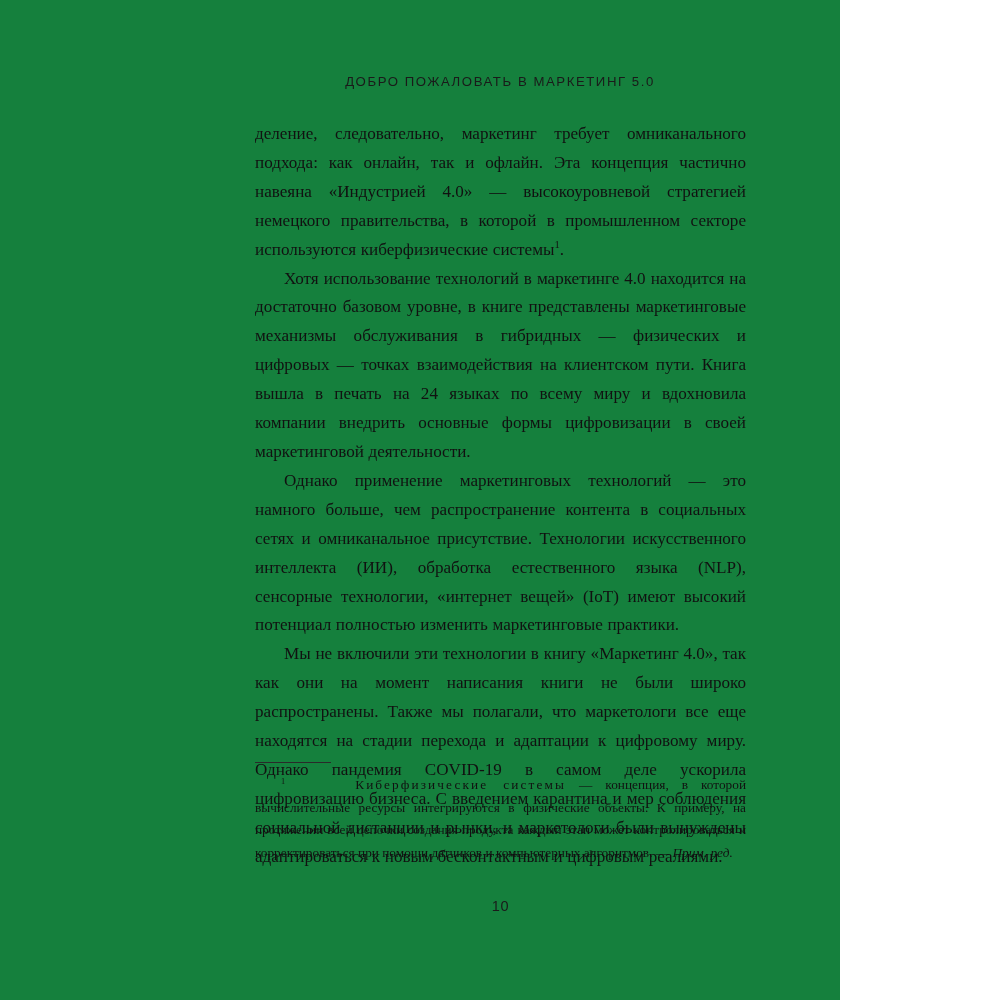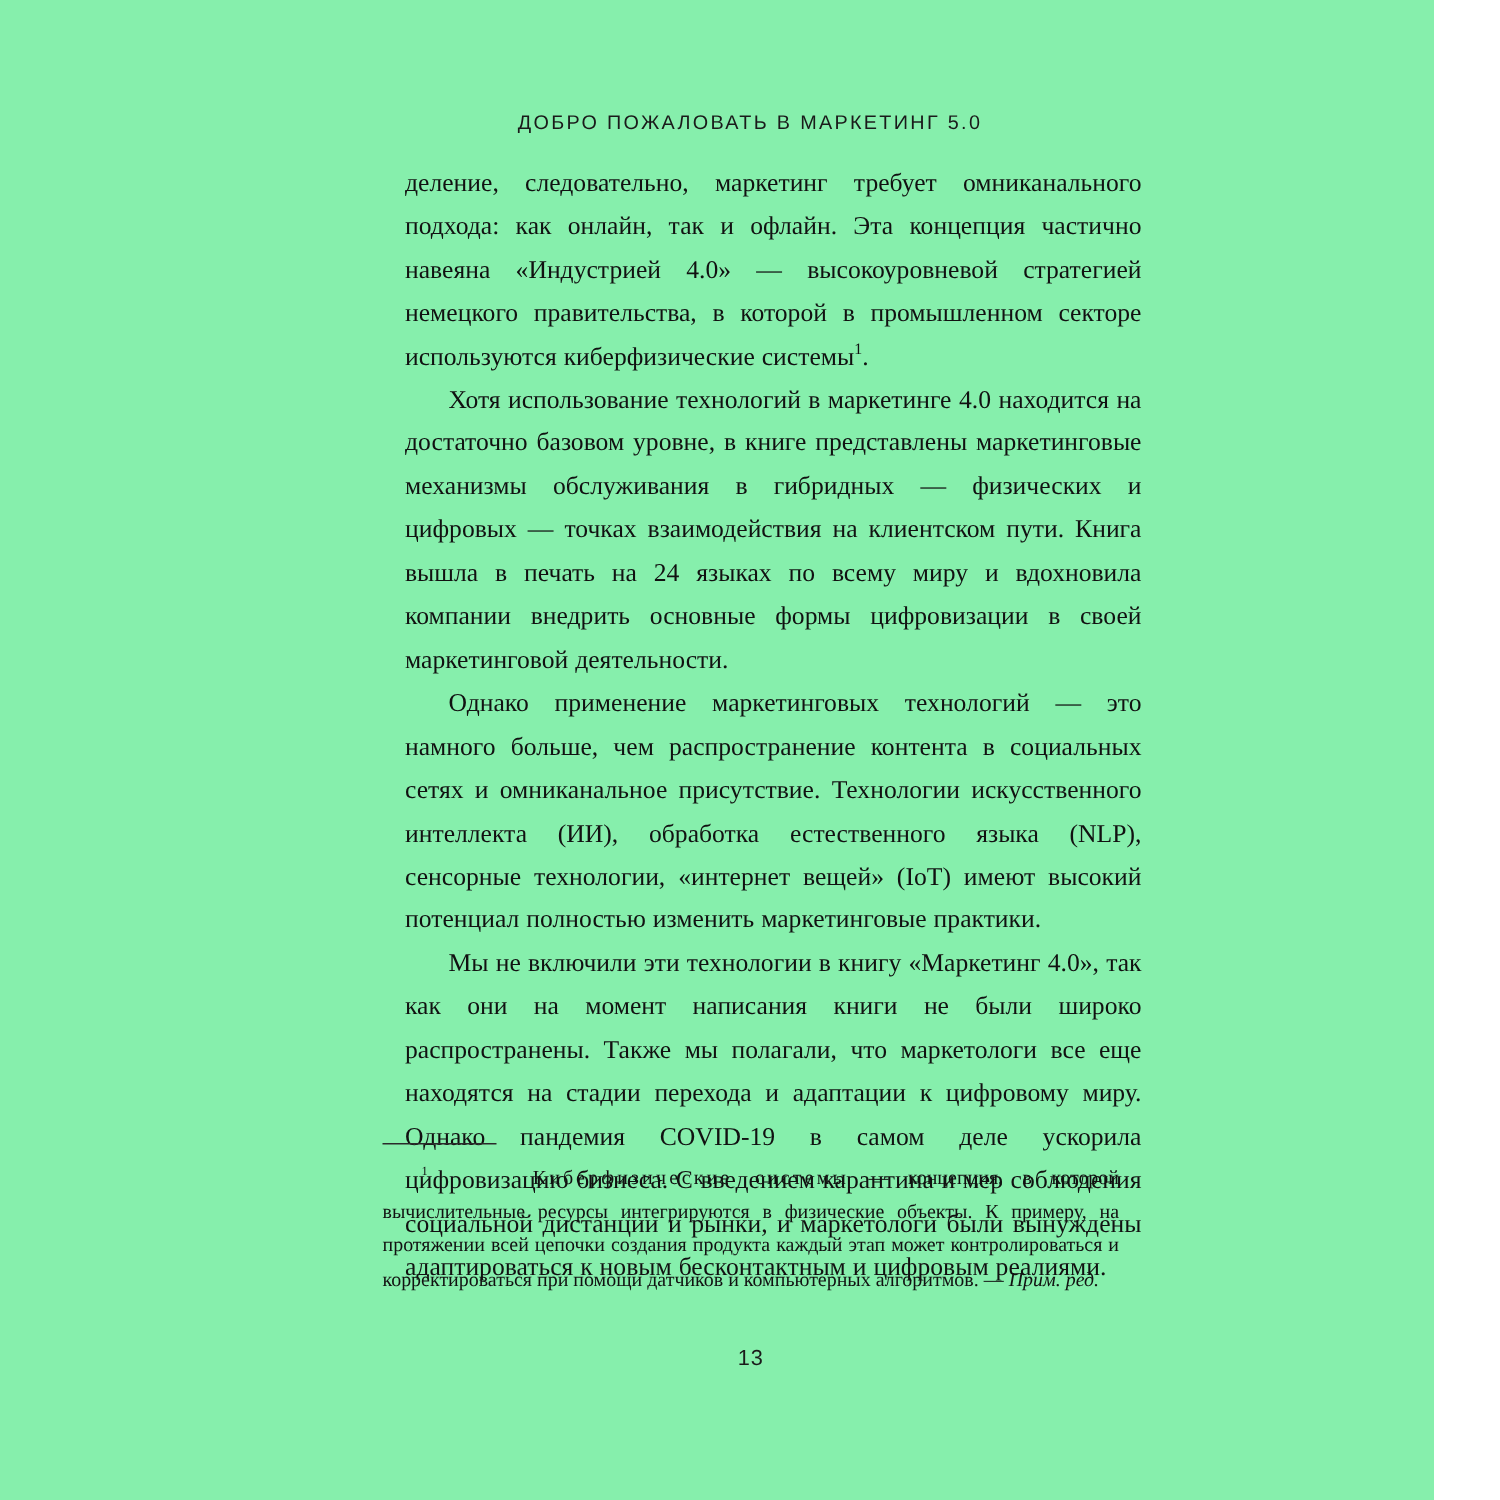--- a/index.html
+++ b/index.html
@@ -12,23 +12,23 @@
     width: 1000px;
     height: 1000px;
     overflow: hidden;
     font-family: "Liberation Serif", "DejaVu Serif", serif;
     color: #111111;
     -webkit-font-smoothing: antialiased;
   }
 
   .page {
     position: relative;
-    width: 956px;
+    width: 840px;
     height: 1000px;
-    background: #86efac;
+    background: #15803d;
     box-sizing: border-box;
   }
 
   
   .running-head {
     position: absolute;
     top: 74px;
     left: 255px;
     width: 490px;
     text-align: center;
@@ -36,24 +36,23 @@
     font-size: 13.2px;
     font-weight: 500;
     letter-spacing: 1.55px;
     color: #1a1a1a;
     white-space: nowrap;
   }
 
   
   .textblock {
     position: absolute;
-    top: 108px;
+    top: 120px;
     left: 255px;
     width: 491px;
-    margin-left: 15px;
   }
 
   .para {
     margin: 0;
     font-size: 17.1px;
     line-height: 28.9px;
     text-align: justify;
     text-indent: 29px;
     hyphens: manual;
     word-spacing: 0.02em;
@@ -131,15 +130,15 @@
 
     <p class="para">Мы не включили эти технологии в книгу «Маркетинг 4.0», так как они на момент написания книги не были широко распространены. Также мы полагали, что маркетологи все еще находятся на стадии перехода и адаптации к цифровому миру. Однако пандемия COVID-19 в самом деле ускорила цифровизацию бизнеса. С введением карантина и мер соблюдения социальной дистанции и рынки, и маркетологи были вынуждены адаптироваться к новым бесконтактным и цифровым реалиями.</p>
 
   </div>
 
   <div class="footnote">
     <div class="footnote-rule"></div>
     <p class="footnote-text"><span class="fn-marker">1</span>&nbsp;&nbsp;<span class="lead">Киберфизические системы</span><span> — концепция, в которой вычислительные ресурсы интегрируются в физические объекты. К примеру, на протяжении всей цепочки создания продукта каждый этап может контролироваться и корректироваться при помощи датчиков и компьютерных алгоритмов. — </span><span class="ital">Прим. ред.</span></p>
   </div>
 
-  <div class="folio">13</div>
+  <div class="folio">10</div>
 
 </div>
 
 </body></html>

